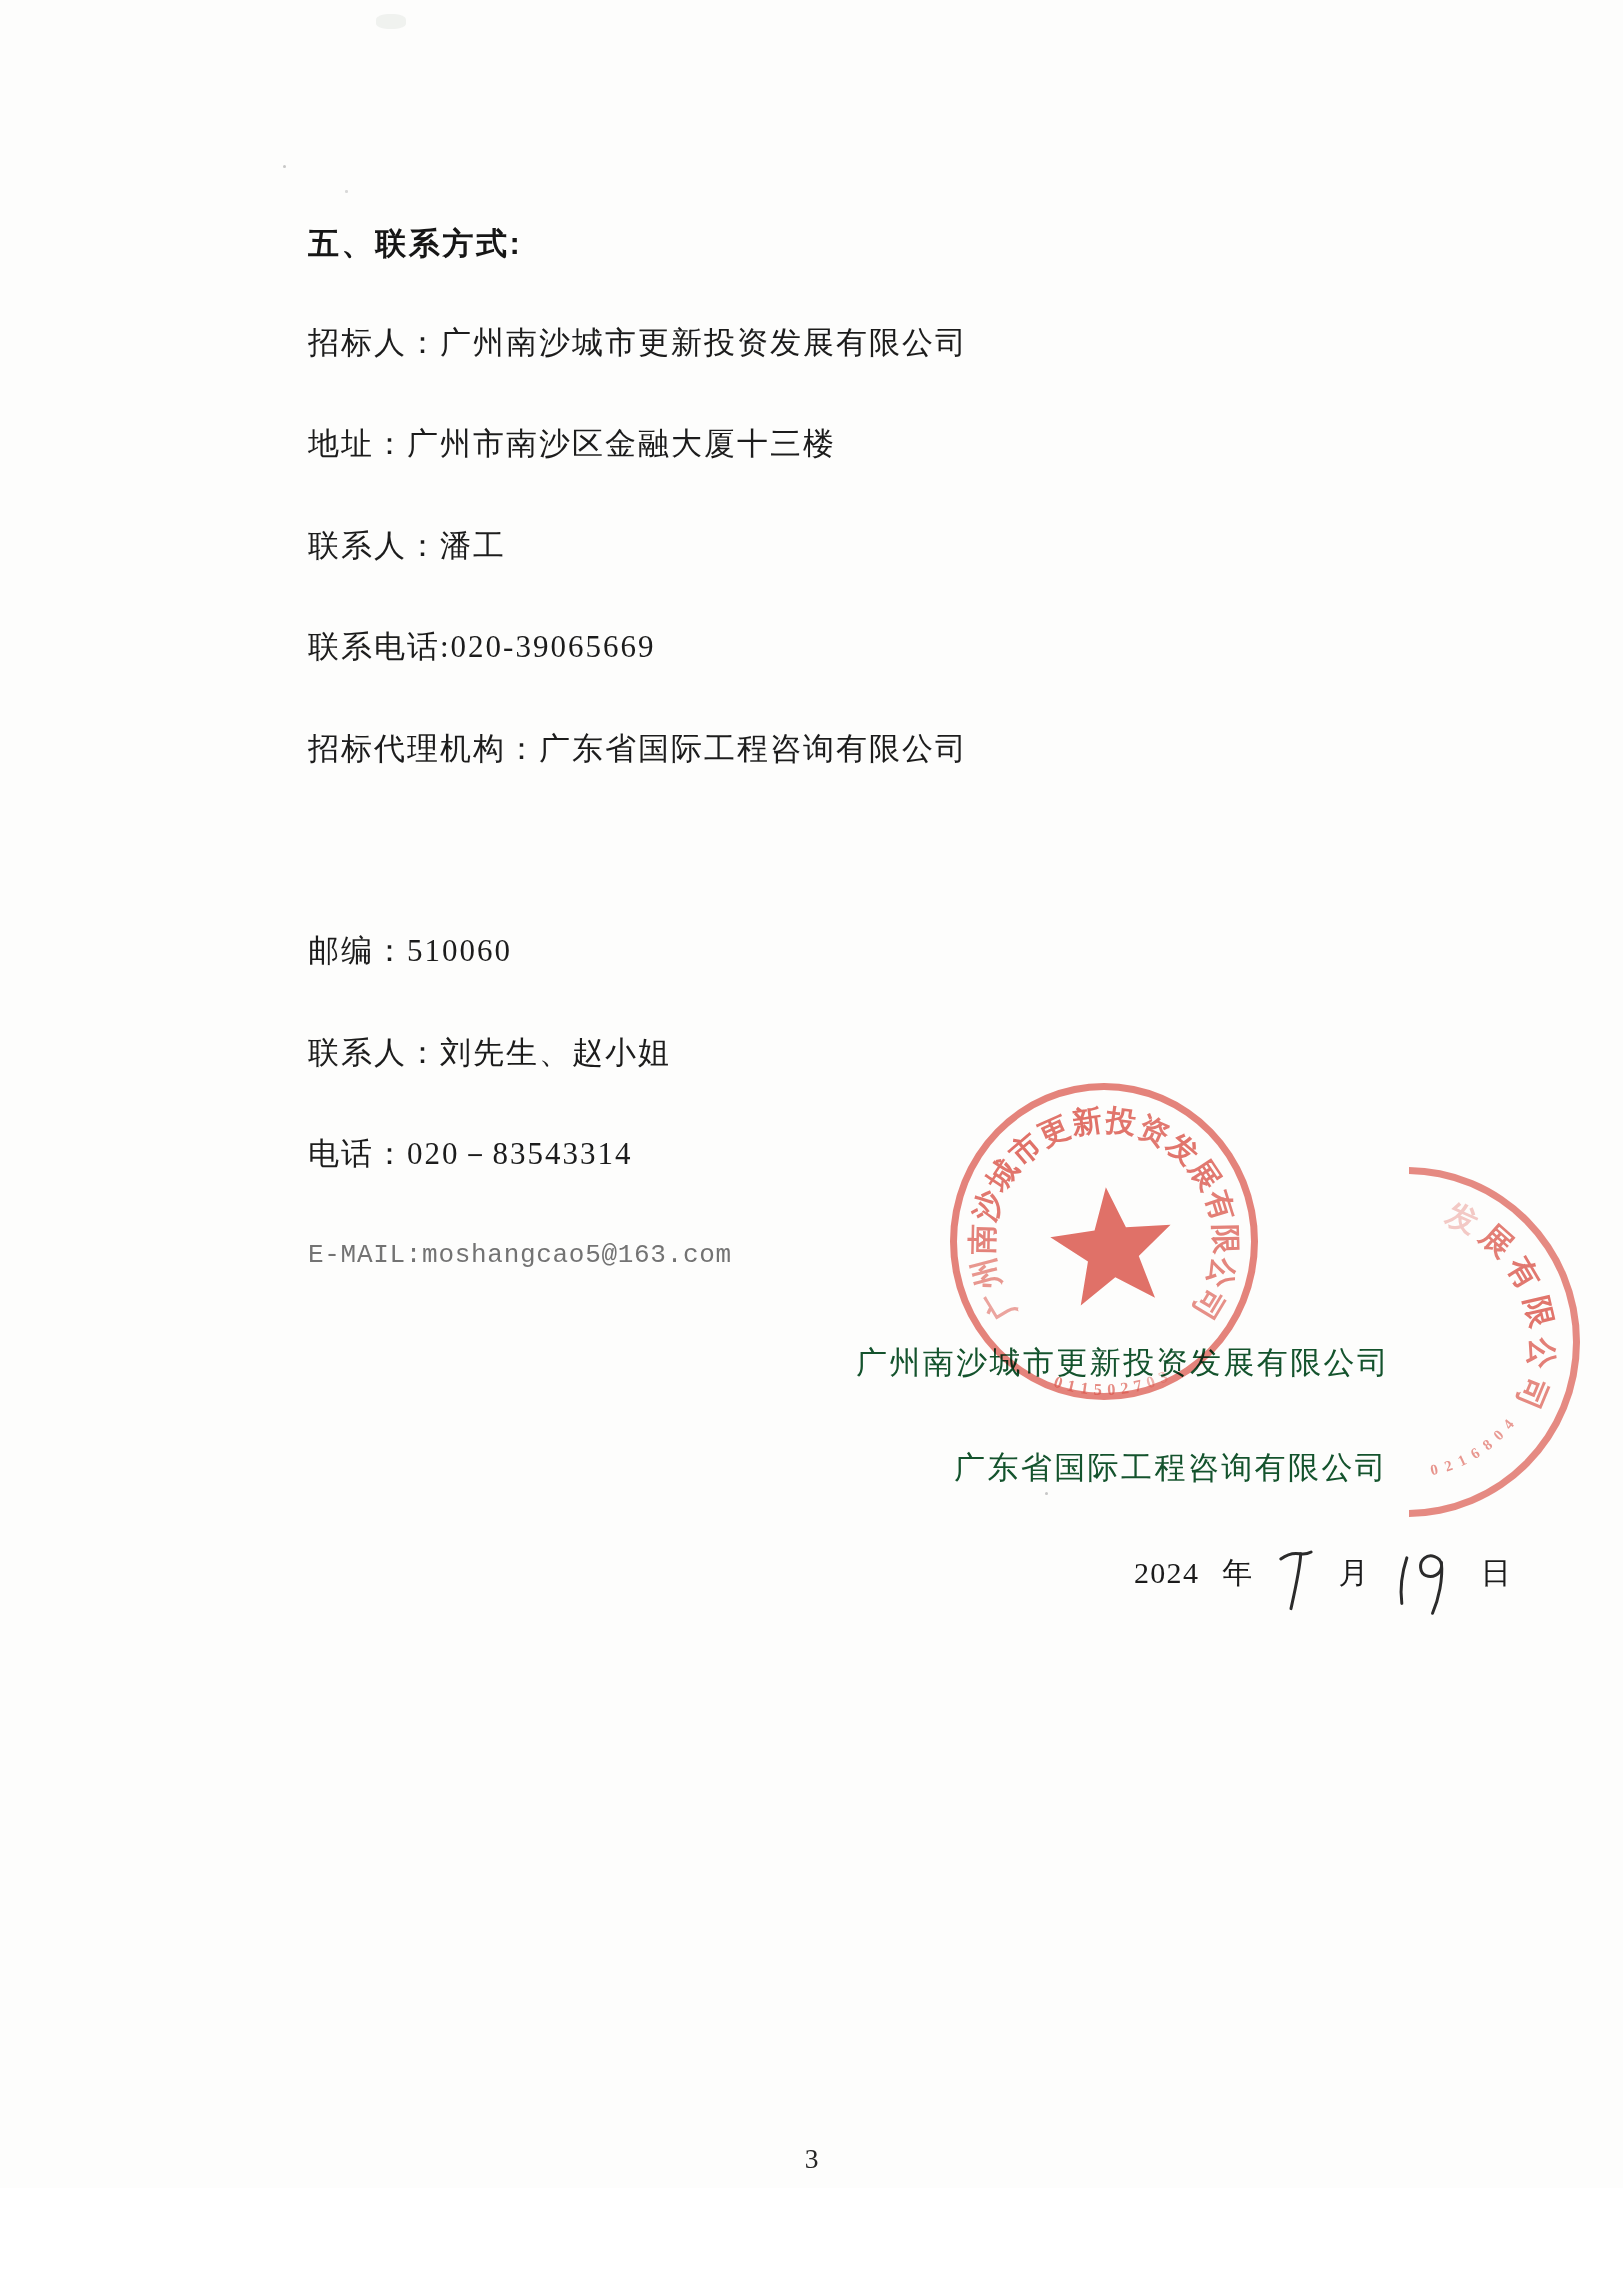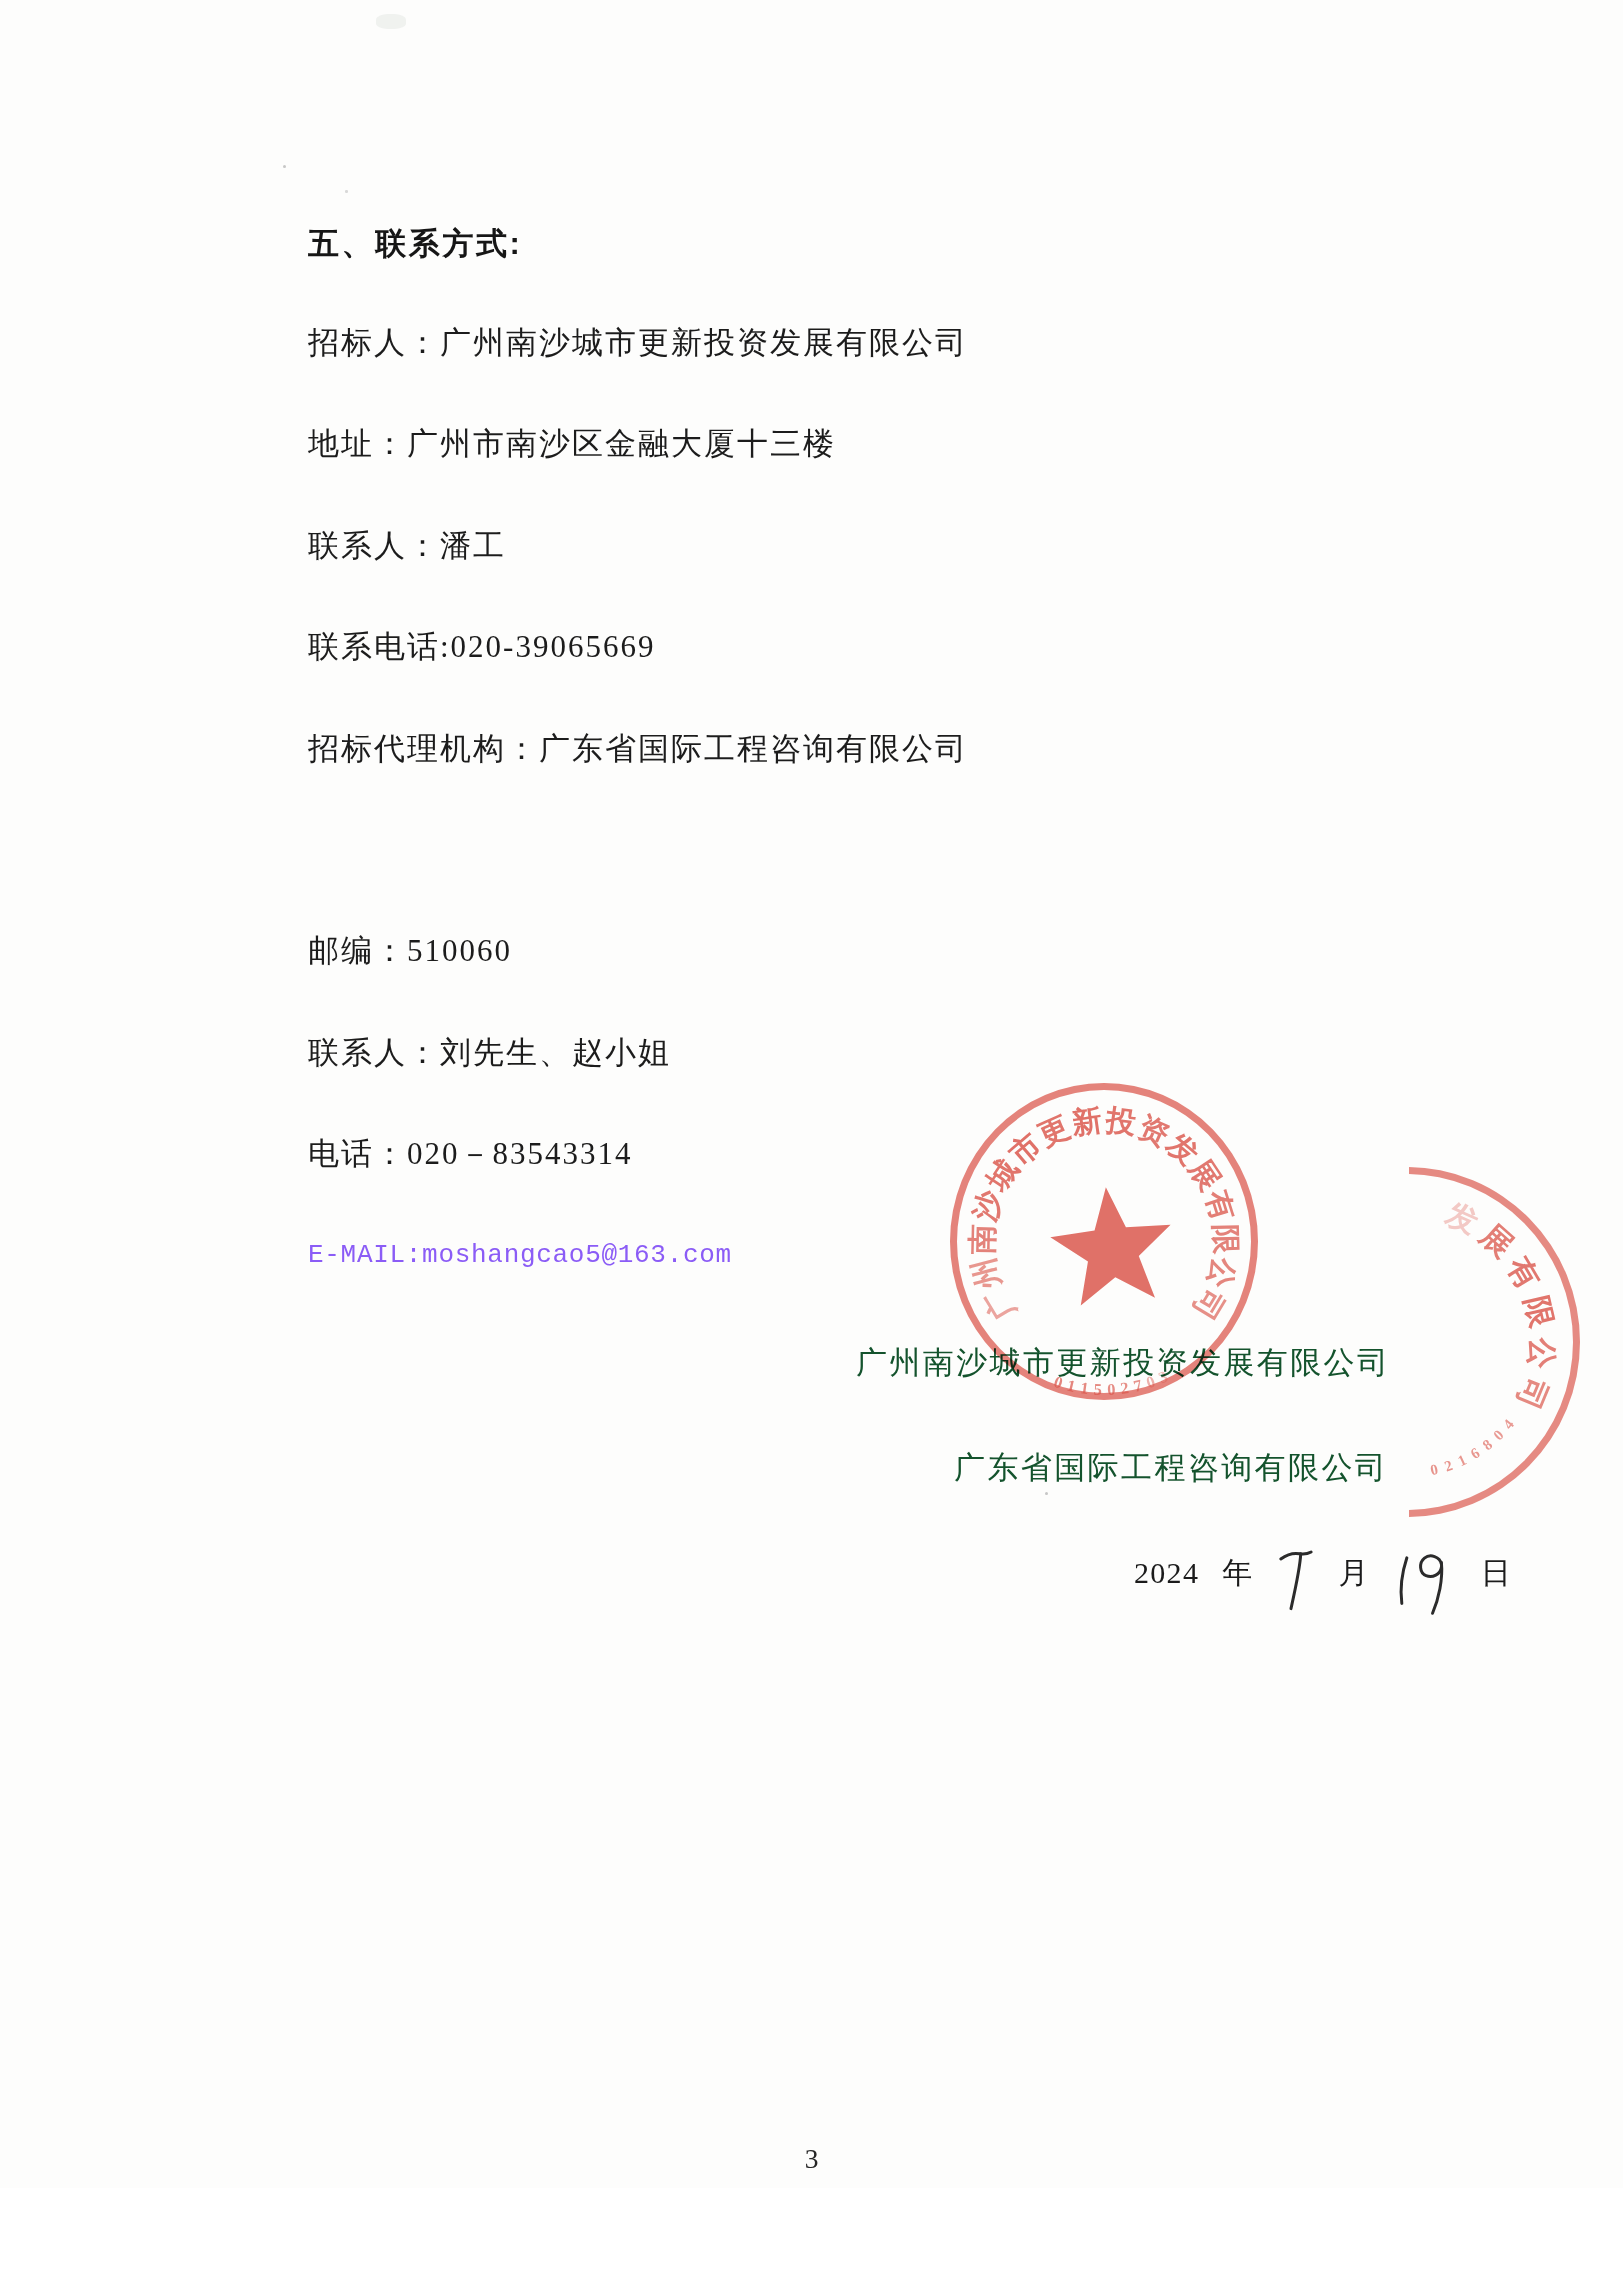--- a/index.html
+++ b/index.html
@@ -15,21 +15,21 @@
     font-weight:700; font-size:31px; line-height:39px; letter-spacing:2.6px;
     color:#161616; z-index:2;
   }
   .doc-line{
     position:absolute; left:308px;
     font-size:31px; line-height:39px; letter-spacing:2px;
     color:#1c1c1c; white-space:pre; z-index:2;
   }
   .doc-line.mono{
     font-family:"Liberation Mono","DejaVu Sans Mono",monospace;
-    font-size:26px; line-height:31px; letter-spacing:0.7px; color:#8b5cf6;
+    font-size:26px; line-height:31px; letter-spacing:0.7px; color:#737373;
   }
   .signature{
     position:absolute; font-size:31px; line-height:39px; letter-spacing:2.4px;
     color:#14532d; white-space:pre; z-index:2;
   }
   .date-row{
     position:absolute; left:1134px; top:1551px; height:72px;
     display:flex; align-items:flex-start; gap:23px; z-index:2;
   }
   .date-print{ font-size:30px; line-height:30px; padding-top:6.5px; letter-spacing:1.3px; color:#1b1b1b;}

